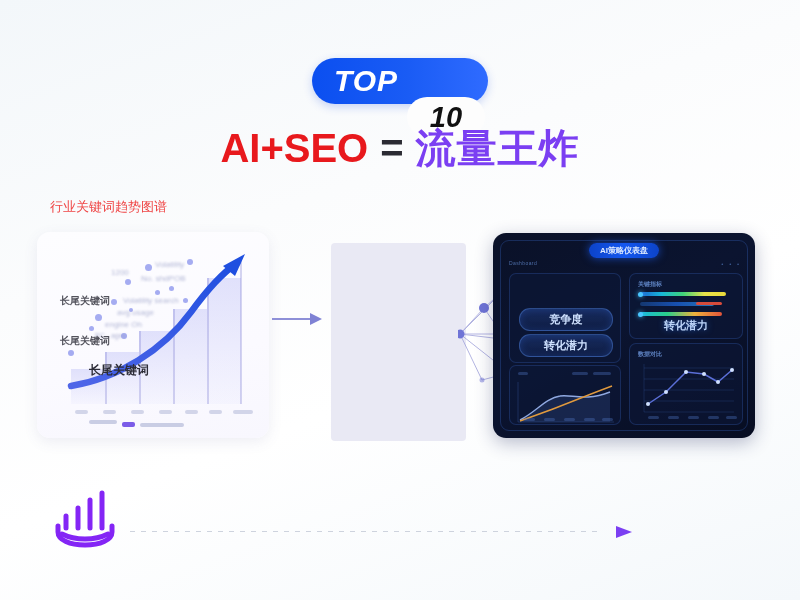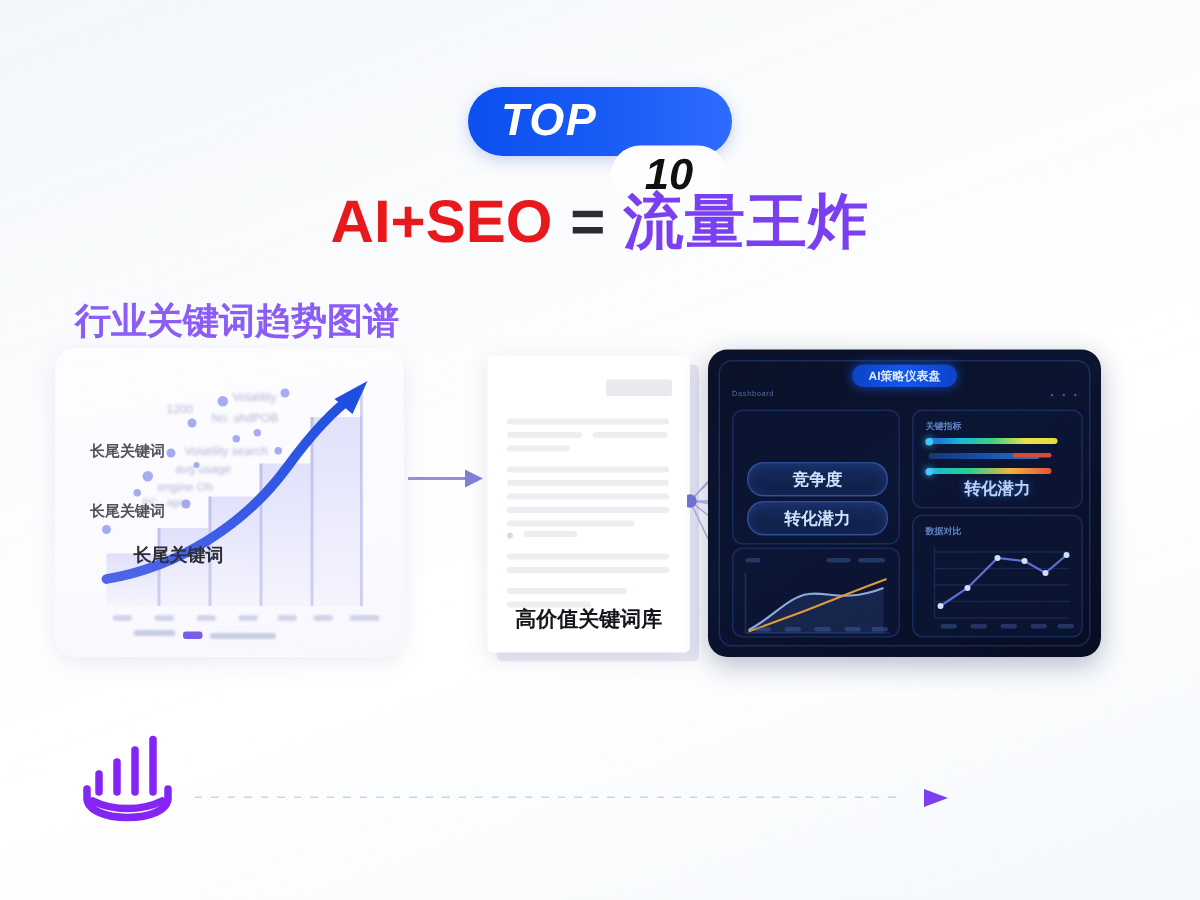--- a/index.html
+++ b/index.html
@@ -34,21 +34,21 @@
   .main-title{
     position:absolute;left:0;right:0;top:126px;text-align:center;
     font-size:40px;font-weight:bold;white-space:nowrap;line-height:1.1;
   }
   .mt-red{color:#e8191d;letter-spacing:0px;}
   .mt-eq{color:#2b2b33;margin:0 12px;}
   .mt-purple{color:#7b3ff2;letter-spacing:1px;}
 
   
   .sec-label{
-    position:absolute;font-size:24px;font-weight:bold;color:#8b5cf6;white-space:nowrap;
+    position:absolute;font-size:13px;font-weight:normal;color:#ef4444;white-space:nowrap;
   }
   .sec-left{left:50px;top:198px;}
   .sec-right{left:585px;top:198px;}
 
   
   .left-card{
     position:absolute;left:37px;top:232px;width:232px;height:206px;
     background:linear-gradient(170deg,#fdfdff 0%,#fbfaff 60%,#f8f7fe 100%);
     border-radius:13px;box-shadow:0 4px 14px rgba(90,90,150,.10);
     overflow:hidden;
@@ -88,21 +88,21 @@
   }
 
   
   .arrow-lr{position:absolute;left:272px;top:312px;width:50px;height:14px;}
 
   
   .netgraph{position:absolute;left:458px;top:272px;width:72px;height:124px;}
 
   
   .dash{
-    position:absolute;left:472px;top:233px;width:262px;height:205px;
+    position:absolute;left:493px;top:233px;width:262px;height:205px;
     background:linear-gradient(150deg,#0a1128 0%,#0b1430 45%,#070d22 100%);
     border-radius:13px;box-shadow:0 5px 18px rgba(25,35,90,.30);
     overflow:hidden;
   }
   .dash-inner{position:absolute;inset:7px;border:1px solid rgba(60,110,210,.30);border-radius:9px;}
   .dash-badge{
     position:absolute;left:50%;transform:translateX(-50%);top:10px;
     padding:2px 11px;border-radius:9px;
     background:linear-gradient(90deg,#0c43c8,#1457ef,#0c43c8);
     color:#dce9ff;font-size:8px;font-weight:bold;white-space:nowrap;
@@ -236,39 +236,20 @@
   </div>
 
   <div class="arrow-lr">
     <svg width="50" height="14">
       <line x1="0" y1="7" x2="38" y2="7" stroke="#8e90d8" stroke-width="2"></line>
       <path d="M38,1 L50,7 L38,13 Z" fill="#7f82d4"></path>
     </svg>
   </div>
 
   <div class="doc-shadow"></div>
-  <div class="doc-card">
-    <div class="doc-chip"></div>
-    <div class="doc-line" style="left:13px;top:42px;width:108px;"></div>
-    <div class="doc-line" style="left:13px;top:51px;width:50px;"></div>
-    <div class="doc-line" style="left:70px;top:51px;width:50px;"></div>
-    <div class="doc-line" style="left:13px;top:60px;width:42px;"></div>
-    <div class="doc-line" style="left:13px;top:74px;width:108px;"></div>
-    <div class="doc-line" style="left:13px;top:83px;width:108px;"></div>
-    <div class="doc-line" style="left:13px;top:92px;width:108px;"></div>
-    <div class="doc-line" style="left:13px;top:101px;width:108px;"></div>
-    <div class="doc-line" style="left:13px;top:110px;width:85px;"></div>
-    <div class="doc-bullet" style="left:13px;top:118px;"></div>
-    <div class="doc-line" style="left:24px;top:117px;width:36px;"></div>
-    <div class="doc-line" style="left:13px;top:132px;width:108px;"></div>
-    <div class="doc-line" style="left:13px;top:141px;width:108px;"></div>
-    <div class="doc-line" style="left:13px;top:155px;width:80px;"></div>
-    <div class="doc-line" style="left:13px;top:164px;width:56px;"></div>
-    <div class="doc-label">高价值关键词库</div>
-  </div>
 
   <div class="netgraph">
     <svg width="72" height="124">
       <g stroke="#9a9cd8" stroke-width="1" fill="none" opacity=".75">
         <line x1="2" y1="62" x2="26" y2="36"></line>
         <line x1="2" y1="62" x2="46" y2="18"></line>
         <line x1="2" y1="62" x2="44" y2="62"></line>
         <line x1="2" y1="62" x2="52" y2="68"></line>
         <line x1="2" y1="62" x2="40" y2="92"></line>
         <line x1="2" y1="62" x2="24" y2="108"></line>

